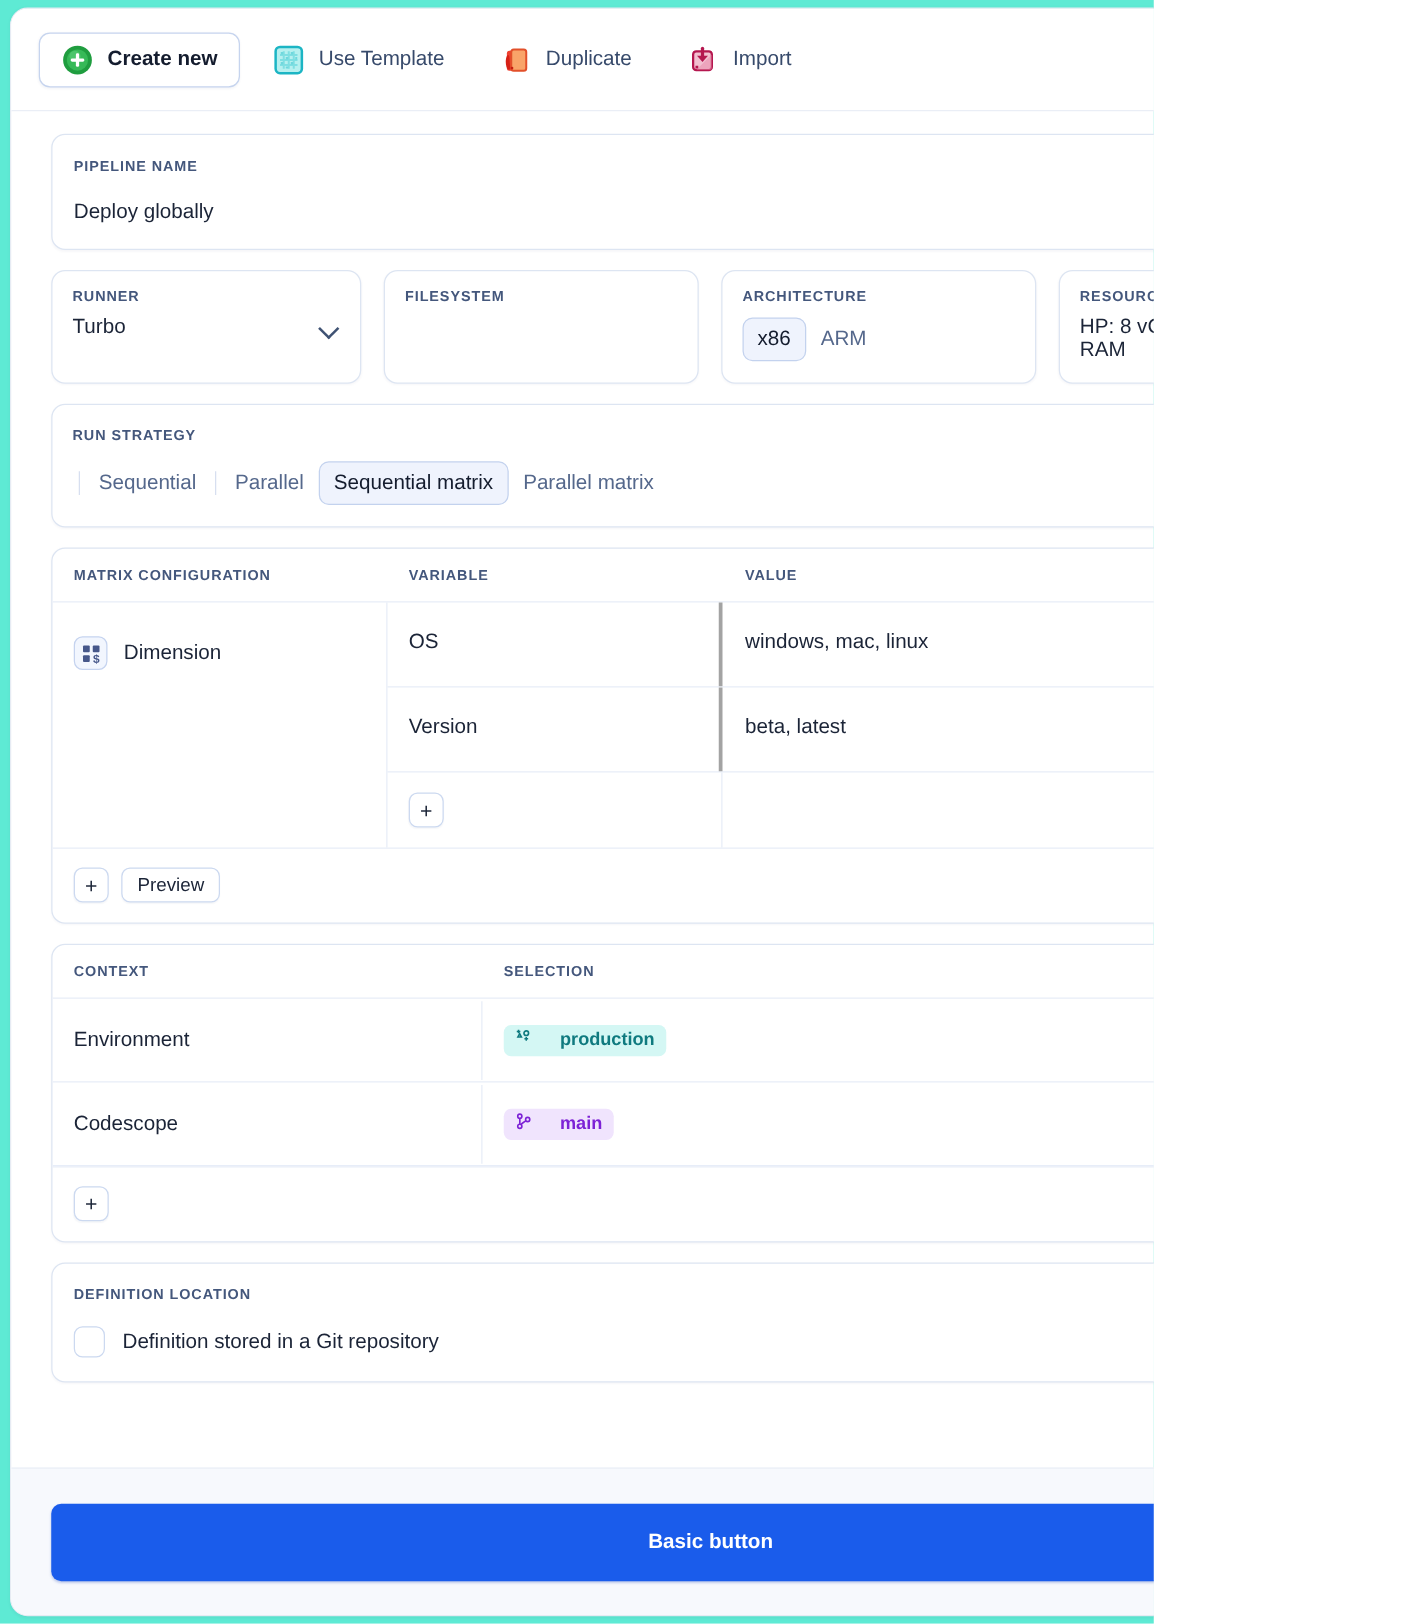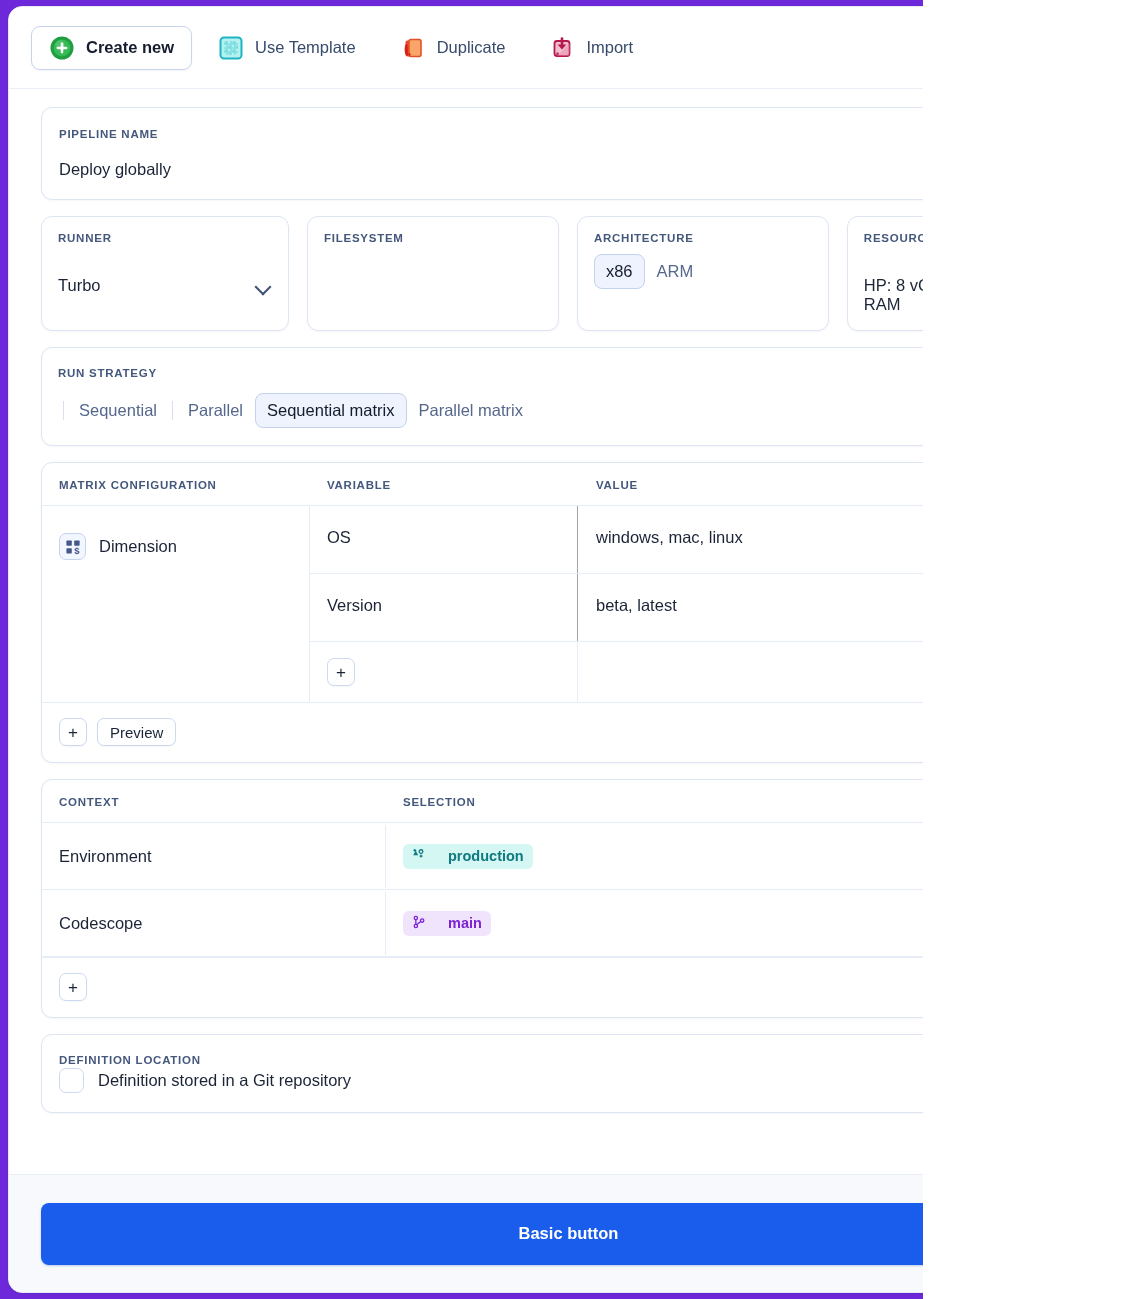--- a/index.html
+++ b/index.html
@@ -4,21 +4,21 @@
 <style>
   * { box-sizing: border-box; }
   html, body {
     margin: 0; padding: 0;
     background: #ffffff;
     font-family: "Liberation Sans", sans-serif;
   }
   .screen {
     width: 923px; height: 1299px;
     position: relative;
-    background: #6d28d9;
+    background: #5eead4;
     overflow: hidden;
   }
   .window {
     position: absolute;
     left: 8px; top: 6px;
     width: 1121px; height: 1287px;
     background: #ffffff;
     border-radius: 14px;
     border: 1px solid #e6ebf3;
     box-shadow: 0 1px 3px rgba(16,30,70,0.06);
@@ -93,21 +93,21 @@
 
   
   .row4 { display: flex; gap: 18px; justify-content: center; }
   .cell { padding: 15px 16px 16px 16px; position: relative; }
   .cell .ftitle { display: block; }
   .c-runner { width: 252px; }
   .c-fs     { width: 256px; }
   .c-arch   { width: 256px; }
   .c-res    { flex: 1 1 auto; }
 
-  .selrow { margin-top: 32px; display: flex; align-items: center; gap: 16px; }
+  .selrow { margin-top: 8px; display: flex; align-items: center; gap: 16px; }
   .selrow .fval { flex: 1 1 auto; }
   .chev {
     width: 18px; height: 18px; flex: 0 0 18px;
     position: relative; cursor: pointer;
   }
   .chev::before {
     content: "";
     position: absolute; left: 3px; top: 4px;
     width: 10px; height: 10px;
     border-right: 2px solid #3f5273;
@@ -183,21 +183,21 @@
   .dim .nm { font-size: 16.5px; color: #1b2437; }
 
   .mright { flex: 1 1 auto; }
   .mrow { display: flex; border-bottom: 1px solid #e7edf8; }
   .mrow:last-child { border-bottom: none; }
   .mvar {
     width: 268px; flex: 0 0 268px;
     padding: 22px 17px;
     font-size: 16.5px;
     color: #1b2437;
-    border-right: 1px solid #a3a3a3;
+    border-right: 3px solid #a3a3a3;
     min-height: 67px;
   }
   .mval {
     flex: 1 1 auto;
     padding: 22px 18px;
     font-size: 16.5px;
     color: #1b2437;
   }
   .addcell { padding: 16px 17px; border-right: 1px solid #e7edf8; width: 268px; flex:0 0 268px; }
 
@@ -266,21 +266,21 @@
     padding: 0 9px;
     border-radius: 6px;
     font-size: 14.5px;
     font-weight: bold;
   }
   .badge.teal  { background: #d4f7f4; color: #0f7a7f; }
   .badge.purple{ background: #f0e4fd; color: #7d22d6; }
 
   
   .dl { padding: 15px 17px 19px 17px; }
-  .dlrow { display: flex; align-items: center; gap: 14px; }
+  .dlrow { display: flex; align-items: center; gap: 14px; margin-top: 17px; }
   .cbox {
     width: 25px; height: 25px; flex: 0 0 25px;
     border: 1px solid #ccd9f0;
     border-radius: 7px;
     background: #ffffff;
     cursor: pointer;
   }
   .dlrow .lbl { font-size: 16.5px; color: #1b2437; }
 
   

